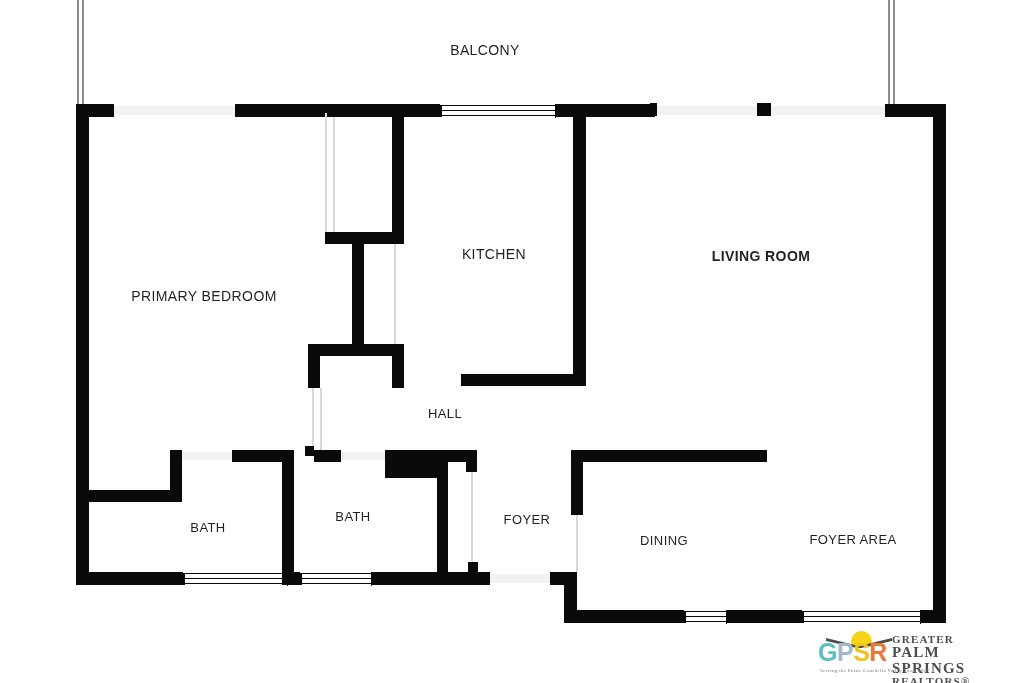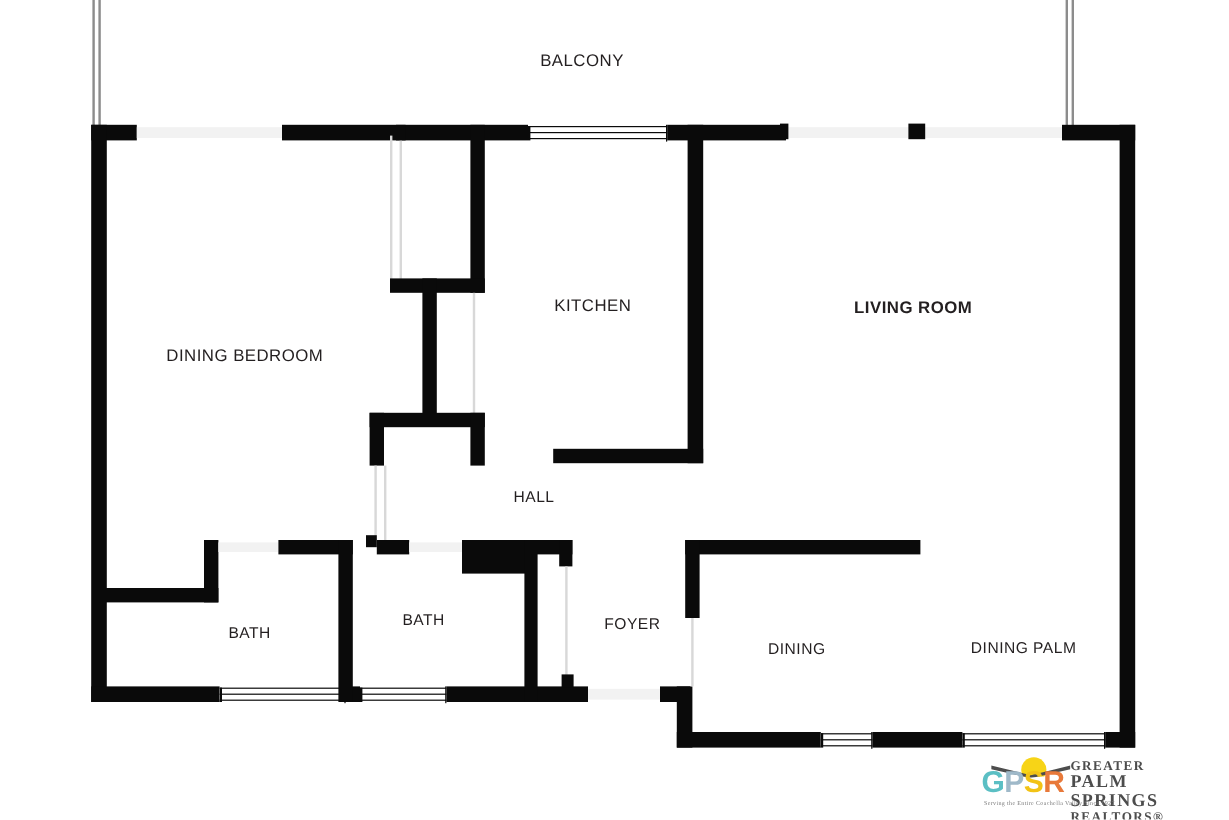--- a/index.html
+++ b/index.html
@@ -258,29 +258,29 @@
 
   <div class="wall" style="left:468px; top:562px; width:10px;  height:11px;"></div>
 
   <div class="wall" style="left:571px; top:450px; width:196px; height:12px;"></div>
 
   <div class="wall" style="left:571px; top:450px; width:12px;  height:65px;"></div>
 
   <div class="jamb" style="left:576px; top:515px; width:2px; height:57px;"></div>
 
   <div class="room-label" style="left:485px; top:42px;  font-size:14px;">BALCONY</div>
-  <div class="room-label" style="left:204px; top:288px; font-size:14px;">DINING BEDROOM</div>
+  <div class="room-label" style="left:204px; top:288px; font-size:14px;">PRIMARY BEDROOM</div>
   <div class="room-label" style="left:494px; top:246px; font-size:14px;">KITCHEN</div>
   <div class="room-label" style="left:761px; top:248px; font-size:14px;font-weight:bold;">LIVING ROOM</div>
   <div class="room-label" style="left:445px; top:406px; font-size:13px;text-align:center;">HALL</div>
   <div class="room-label" style="left:208px; top:520px; font-size:13px;">BATH</div>
   <div class="room-label" style="left:353px; top:509px; font-size:13px;">BATH</div>
   <div class="room-label" style="left:527px; top:512px; font-size:13px;">FOYER</div>
   <div class="room-label" style="left:664px; top:533px; font-size:13px;">DINING</div>
-  <div class="room-label" style="left:853px; top:532px; font-size:13px;">DINING PALM</div>
+  <div class="room-label" style="left:853px; top:532px; font-size:13px;">FOYER AREA</div>
 
   <div id="logo">
     <div class="logo-sun">
       <div class="disc"></div>
     </div>
     <svg class="logo-swoosh" viewBox="0 0 66 11" preserveAspectRatio="none">
       <path d="M0,1 L33,9 L66,1 L66,4 L33,11.5 L0,4 Z" fill="#4d4d4d"></path>
     </svg>
     <div class="logo-gpsr">
       <span style="color:#5bbfc4">G</span><span style="color:#9fb9c9">P</span><span style="color:#f2c316">S</span><span style="color:#e8793a">R</span>

